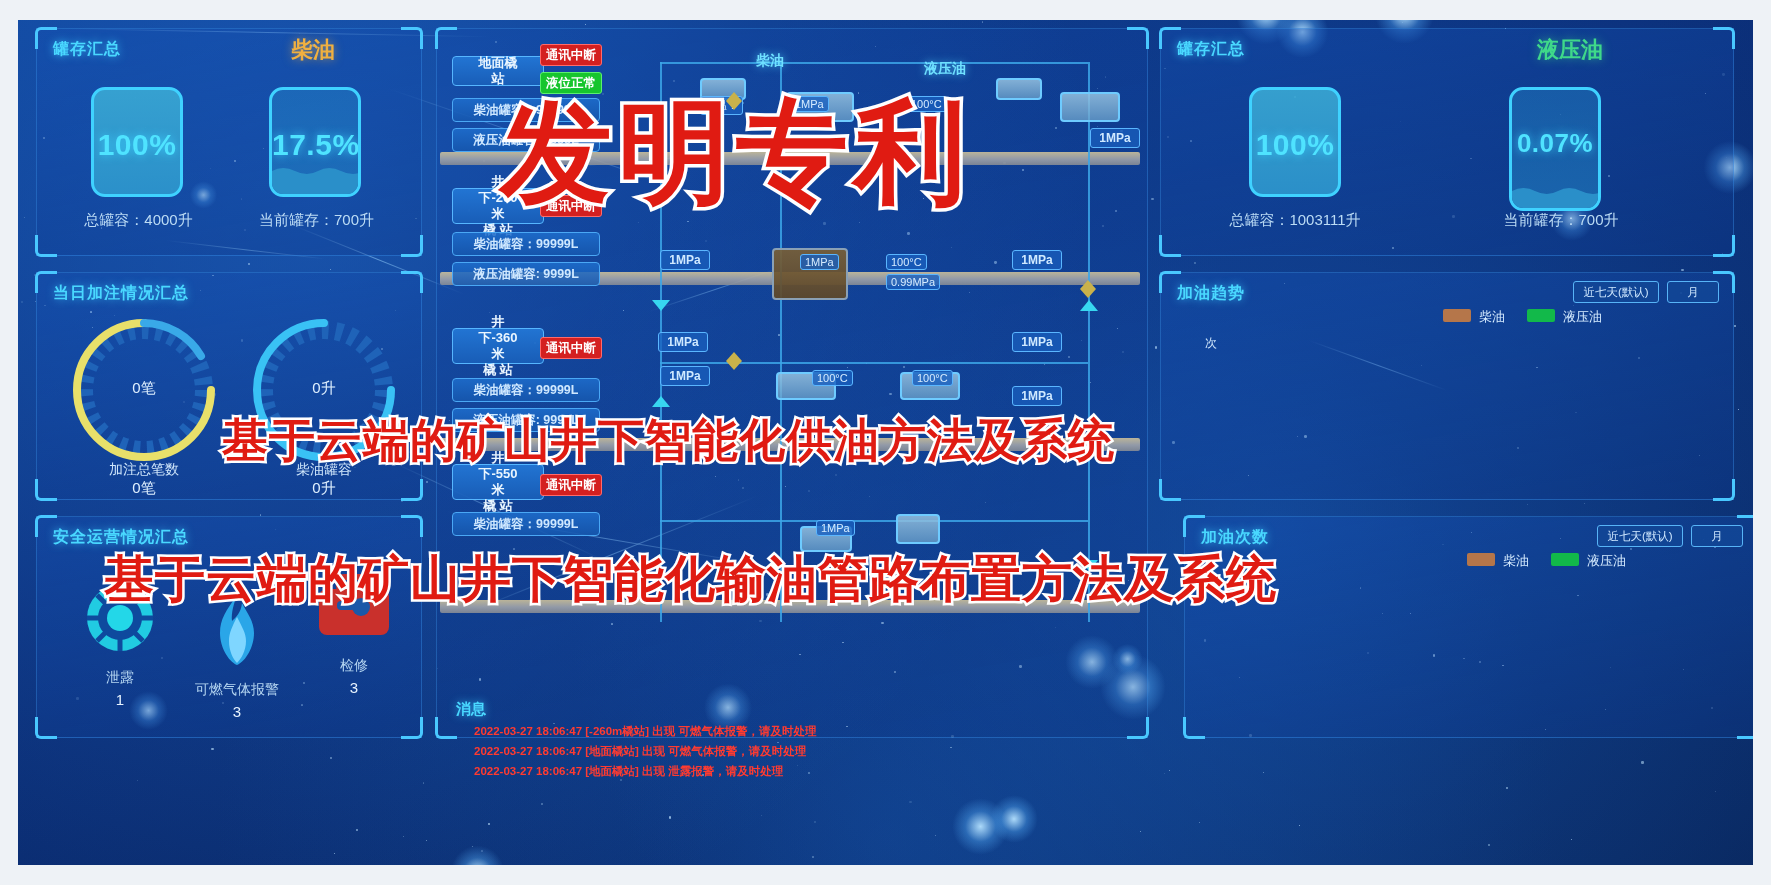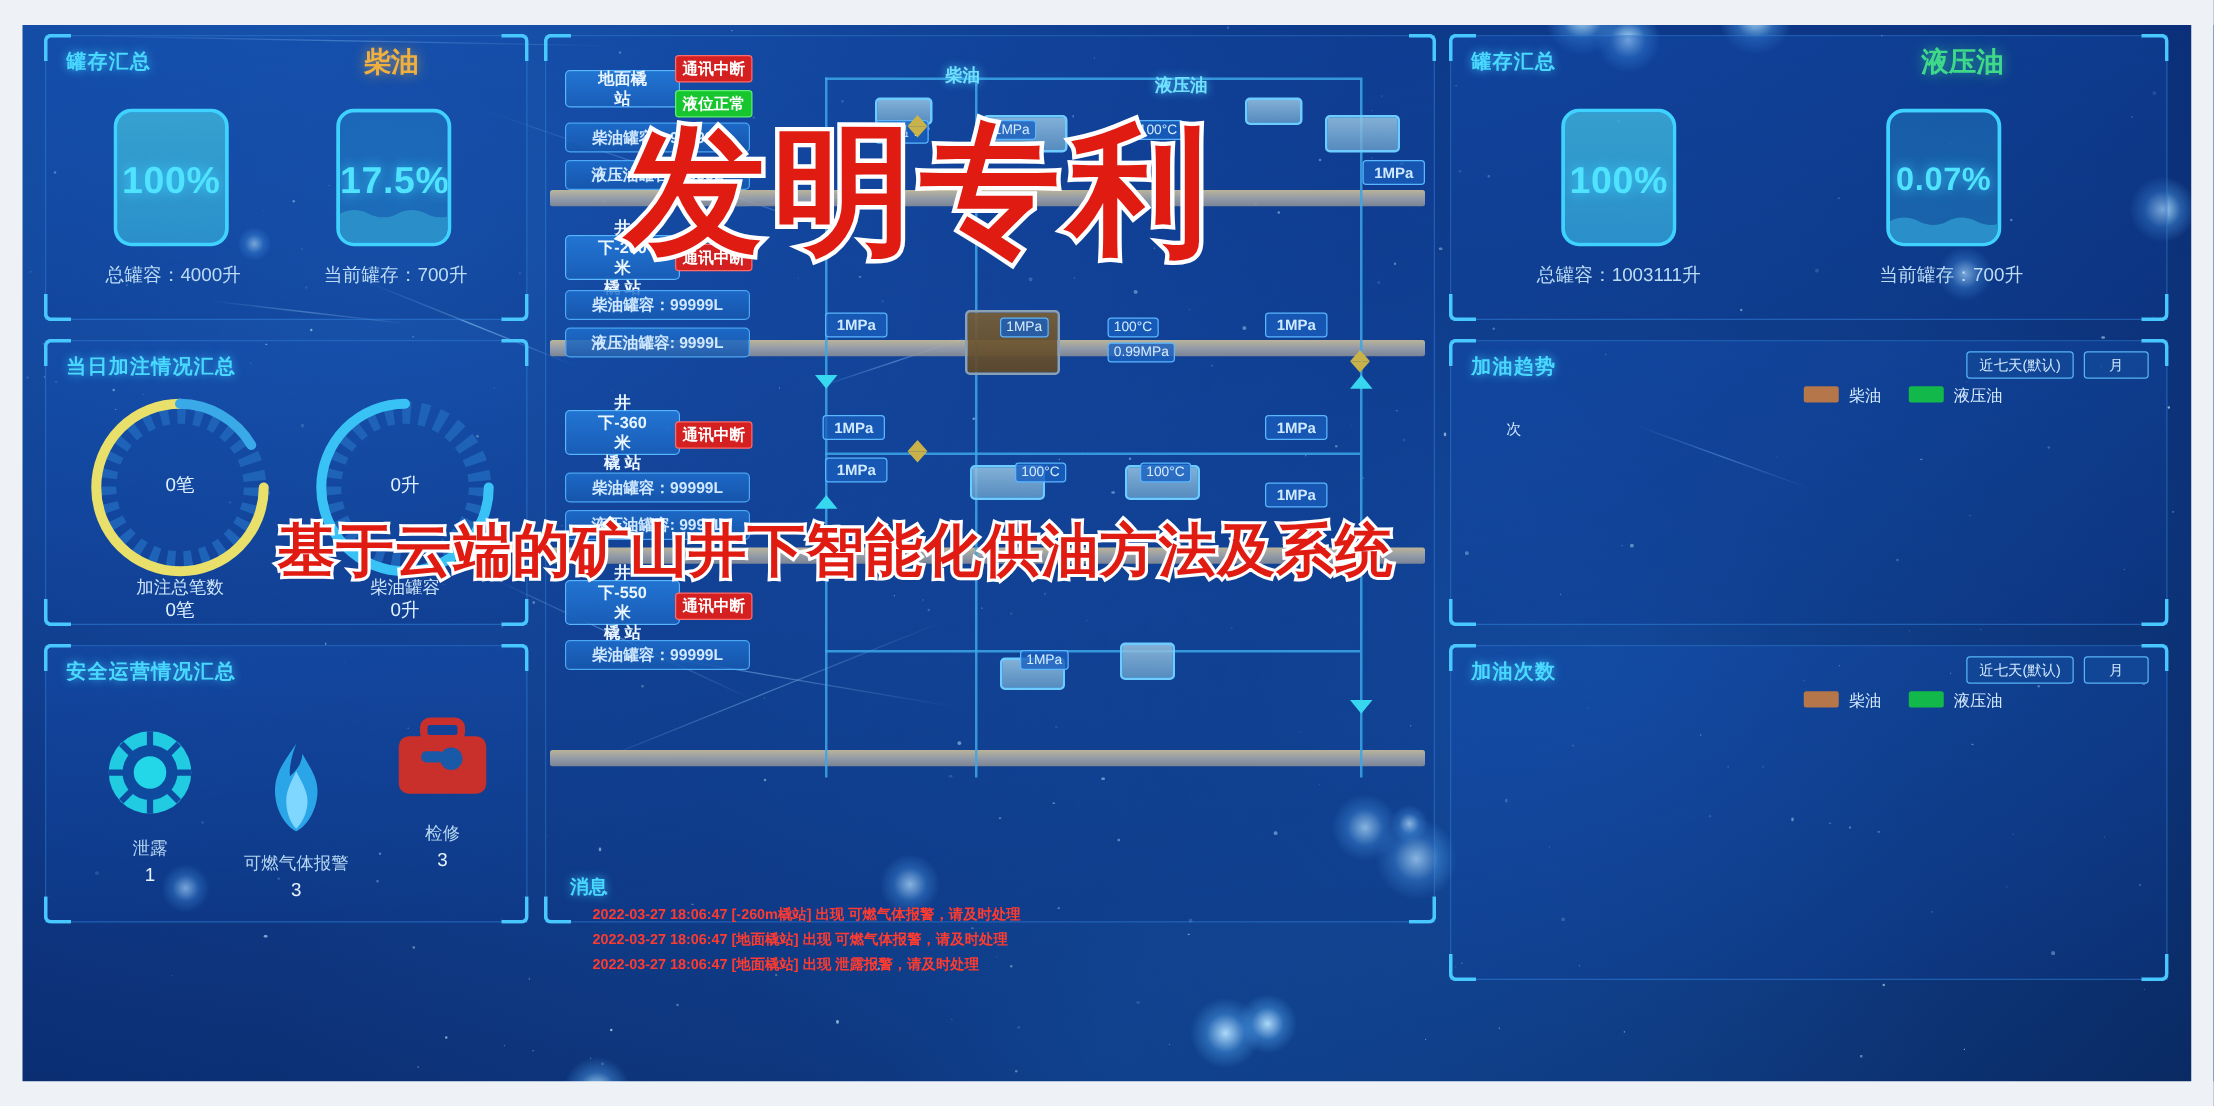--- a/index.html
+++ b/index.html
@@ -664,21 +664,21 @@
     <span class="corner c-bl"></span>
     <span class="corner c-br"></span>
     <div class="panel-title">罐存汇总</div>
     <div class="panel-title-green" style="right:130px; top:6px;">液压油</div>
 
     <div class="tank full" style="left:88px; top:58px; width:92px; height:110px;">
       <div class="tank-pct" style="top:38px;">100%</div>
     </div>
     <div class="tank-cap" style="left:24px; top:182px; width:220px; text-align:center;">总罐容：1003111升</div>
 
-    <div class="tank" style="left:348px; top:58px; width:92px; height:110px;">
+    <div class="tank" style="left:348px; top:58px; width:92px; height:124px;">
       <div class="tank-wave" style="bottom:0; height:14px;">
         <svg width="92" height="10" viewBox="0 0 92 10" preserveAspectRatio="none">
             <path d="M0 6 Q 11 0 23 6 T 46 6 T 69 6 T 92 6 L92 10 L0 10 Z" fill="#2a8fc9"></path>
           </svg>
       </div>
       <div class="tank-pct" style="top:38px; font-size:26px;">0.07%</div>
     </div>
     <div class="tank-cap" style="left:300px; top:182px; width:200px; text-align:center;">当前罐存：700升</div>
   </div>
 
@@ -694,37 +694,38 @@
     <div class="legend-sw" style="left:282px; top:36px; background:#b5764a;"></div>
     <div class="legend-tx" style="left:318px; top:35px;">柴油</div>
     <div class="legend-sw" style="left:366px; top:36px; background:#12b94a;"></div>
     <div class="legend-tx" style="left:402px; top:35px;">液压油</div>
 
     <div class="axis-unit" style="left:44px; top:62px;">次</div>
 
     <div id="trend-plot"></div>
   </div>
 
-  <div class="panel" style="left:1160px; top:516px; width:574px; height:268px;text-decoration:underline;">
+  <div class="panel" style="left:1184px; top:516px; width:574px; height:222px;text-decoration:underline;">
     <span class="corner c-tl"></span>
     <span class="corner c-tr"></span>
     <span class="corner c-bl"></span>
     <span class="corner c-br"></span>
     <div class="panel-title">加油次数</div>
     <div class="chart-btn" style="right:74px; top:8px; width:86px; height:22px;">近七天(默认)</div>
     <div class="chart-btn" style="right:14px; top:8px; width:52px; height:22px;">月</div>
 
     <div class="legend-sw" style="left:282px; top:36px; background:#b5764a;"></div>
     <div class="legend-tx" style="left:318px; top:35px;">柴油</div>
     <div class="legend-sw" style="left:366px; top:36px; background:#12b94a;"></div>
     <div class="legend-tx" style="left:402px; top:35px;">液压油</div>
 
     <div id="count-plot"></div>
   </div>
 
   <div class="wm wm-big" style="left:500px; top:78px;">发明专利</div>
   <div class="wm wm-mid" style="left:222px; top:410px;">基于云端的矿山井下智能化供油方法及系统</div>
+  <div class="wm wm-mid2" style="left:104px; top:546px;">基于云端的矿山井下智能化输油管路布置方法及系统</div>
 
   <div class="frame-top"></div>
   <div class="frame-bottom"></div>
   <div class="frame-left"></div>
   <div class="frame-right"></div>
 </div>
 
 </body></html>

